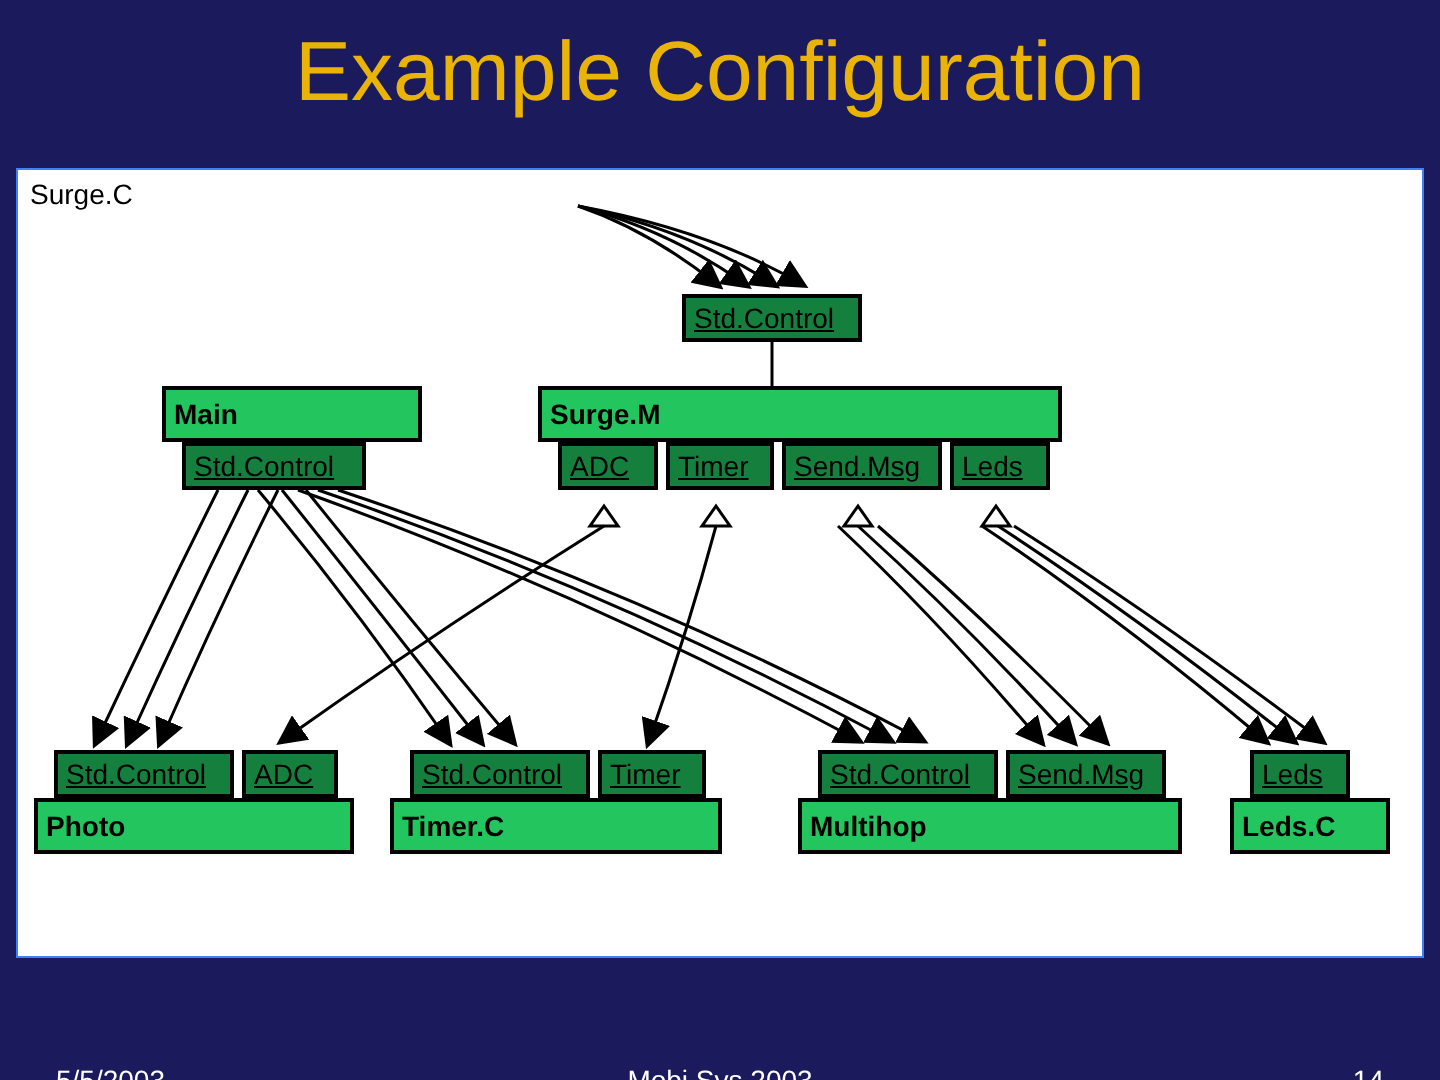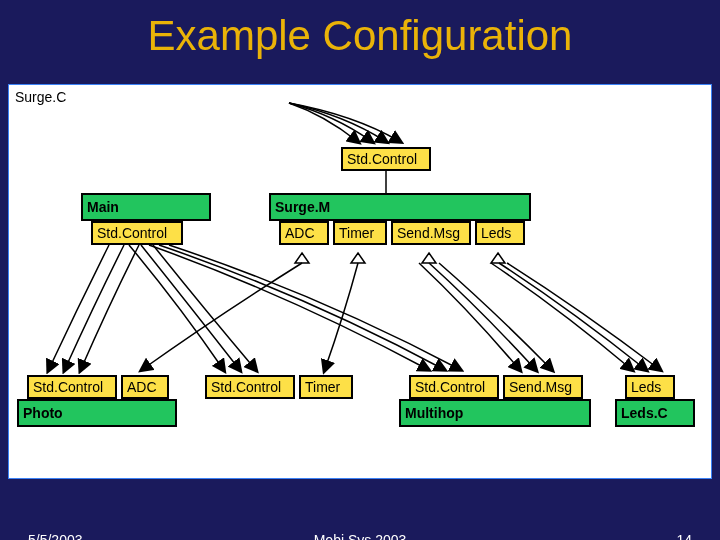--- a/index.html
+++ b/index.html
@@ -37,26 +37,27 @@
     color: #fff;
   }
   .footer-left { position: absolute; left: 28px; }
   .footer-center { position: absolute; left: 50%; transform: translateX(-50%); }
   .footer-right { position: absolute; right: 28px; }
 
   
   .box {
     position: absolute;
     border: 2px solid #000;
-    background: #fde047;
+    background: #15803d;
     font-family: Arial, sans-serif;
     font-size: 14px;
     display: flex;
     align-items: center;
     padding-left: 4px;
+    text-decoration: underline;
   }
   .bigbox {
     position: absolute;
     border: 2px solid #000;
     background: #22c55e;
     font-family: Arial, sans-serif;
     font-size: 14px;
     font-weight: bold;
     display: flex;
     align-items: center;
@@ -92,20 +93,21 @@
   <div class="box" style="left:324px;top:136px;width:54px;height:24px;">Timer</div>
   <div class="box" style="left:382px;top:136px;width:80px;height:24px;">Send.Msg</div>
   <div class="box" style="left:466px;top:136px;width:50px;height:24px;">Leds</div>
 
   <div class="box" style="left:18px;top:290px;width:90px;height:24px;">Std.Control</div>
   <div class="box" style="left:112px;top:290px;width:48px;height:24px;">ADC</div>
   <div class="bigbox" style="left:8px;top:314px;width:160px;height:28px;">Photo</div>
 
   <div class="box" style="left:196px;top:290px;width:90px;height:24px;">Std.Control</div>
   <div class="box" style="left:290px;top:290px;width:54px;height:24px;">Timer</div>
+  <div class="bigbox" style="left:186px;top:314px;width:166px;height:28px;">Timer.C</div>
 
   <div class="box" style="left:400px;top:290px;width:90px;height:24px;">Std.Control</div>
   <div class="box" style="left:494px;top:290px;width:80px;height:24px;">Send.Msg</div>
   <div class="bigbox" style="left:390px;top:314px;width:192px;height:28px;">Multihop</div>
 
   <div class="box" style="left:616px;top:290px;width:50px;height:24px;">Leds</div>
   <div class="bigbox" style="left:606px;top:314px;width:80px;height:28px;">Leds.C</div>
 
   <svg class="wires" viewBox="0 0 704 395">
     <defs>

